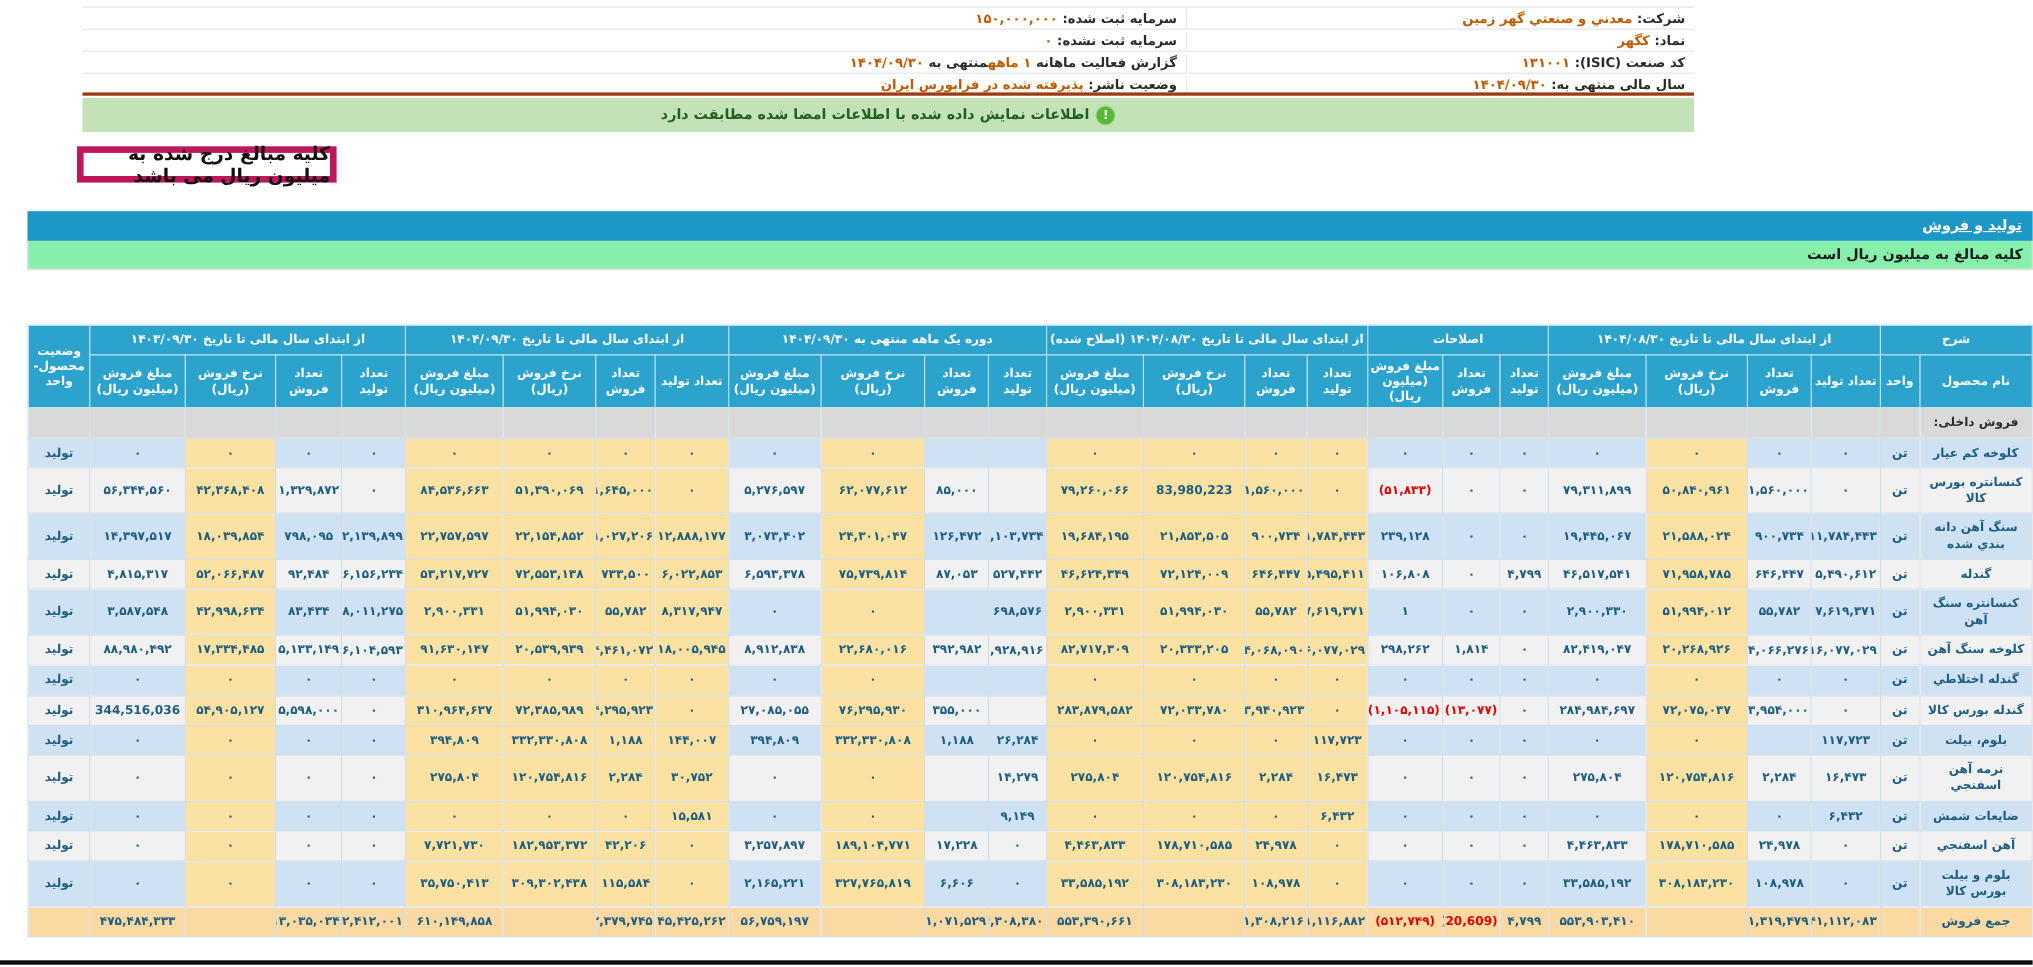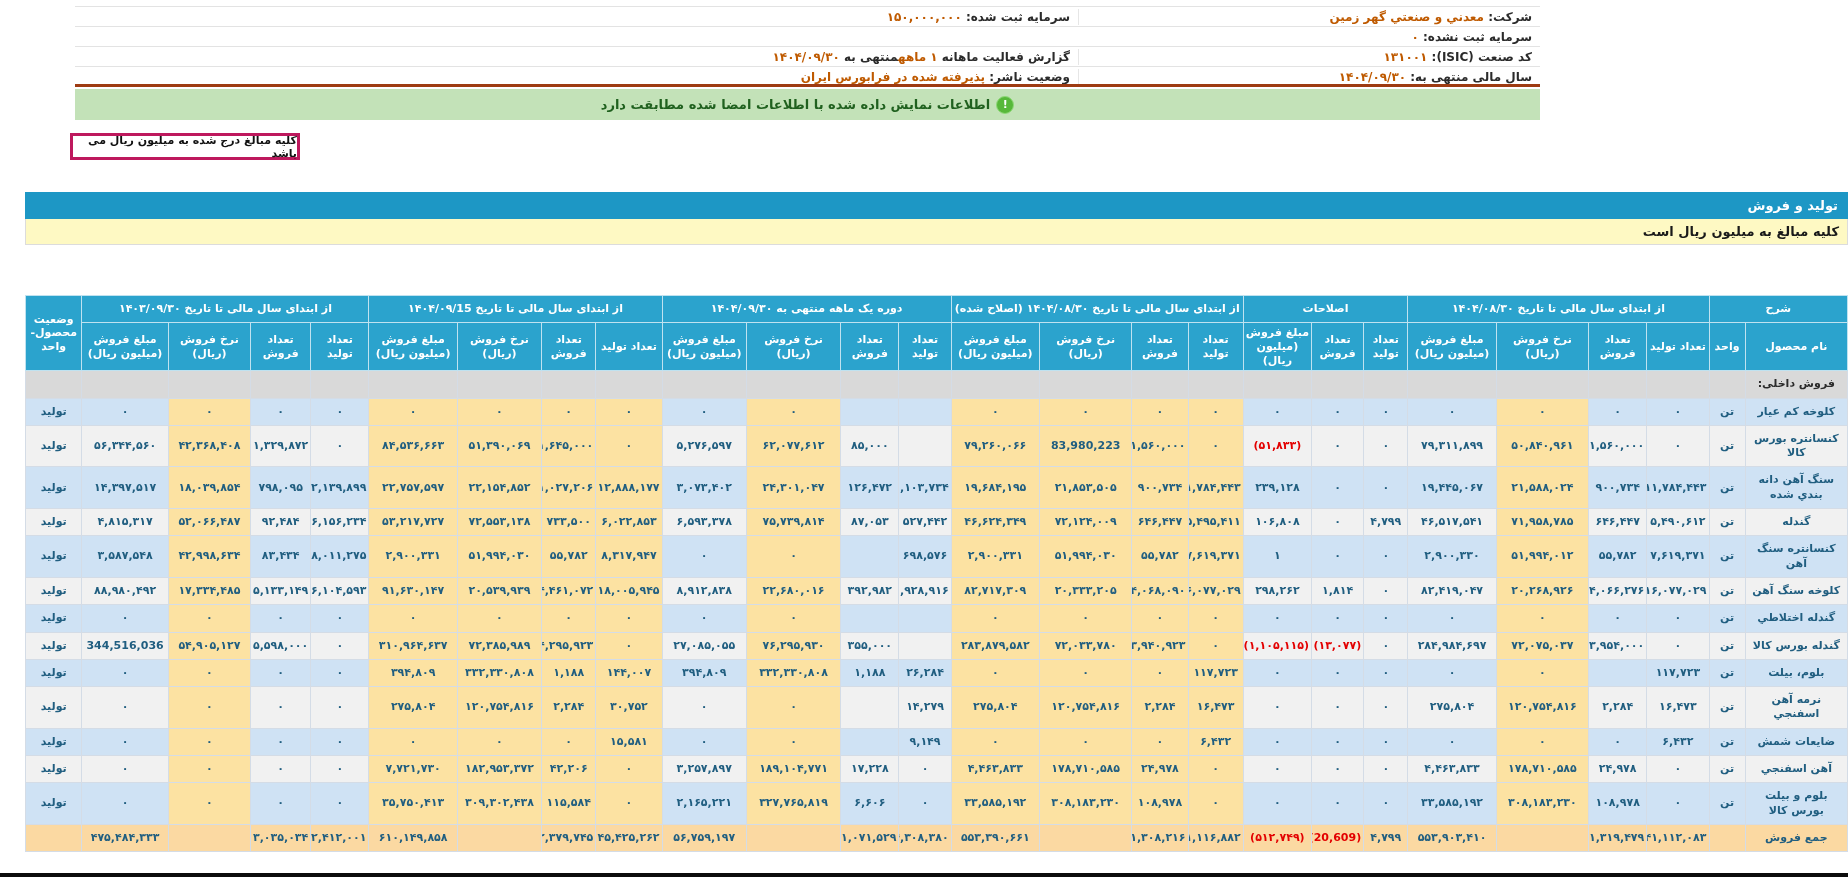--- a/index.html
+++ b/index.html
@@ -12,26 +12,26 @@
   .info-cell.right{width:445px;border-left:1px solid #e6e6e6;}
   .info-cell.left{flex:1;}
   .ival{color:#bf5a00;font-weight:bold;}
   
   .red-rule{position:absolute;top:84px;left:75px;width:1465px;height:3px;background:#9e3b12;}
   .banner{position:absolute;top:89px;left:75px;width:1465px;height:31px;background:#c3e2b8;
           display:flex;align-items:center;justify-content:center;gap:6px;}
   .banner-text{font-size:13px;font-weight:bold;color:#20611f;}
   .banner-icon{width:16px;height:16px;border-radius:50%;background:#57b83a;color:#fff;font-size:11px;font-weight:bold;
           display:flex;align-items:center;justify-content:center;border:1px solid #8ed877;}
-  .note-box{position:absolute;top:133px;left:70px;width:224px;height:21px;border:3px solid #be185d;background:#fff;
-          font-size:11px;font-weight:bold;color:#111;display:flex;align-items:center;justify-content:center;}
+  .note-box{position:absolute;top:133px;left:70px;width:224px;height:21px;border:6px solid #be185d;background:#fff;
+          font-size:17px;font-weight:bold;color:#111;display:flex;align-items:center;justify-content:center;}
   
   .section-bar{position:absolute;top:192px;left:25px;right:0;height:27px;background:#1d97c5;color:#fff;
-          font-size:13px;font-weight:bold;line-height:27px;padding-right:10px;box-sizing:border-box;}
-  .section-sub{position:absolute;top:219px;left:25px;right:0;height:26px;background:#fef9c3;border:1px solid #dcdcdc;border-top:none;
+          font-size:13px;font-weight:bold;line-height:27px;padding-right:10px;box-sizing:border-box;text-decoration:underline;}
+  .section-sub{position:absolute;top:219px;left:25px;right:0;height:26px;background:#86efac;border:1px solid #dcdcdc;border-top:none;
           font-size:13px;font-weight:bold;color:#1a1a1a;line-height:25px;padding-right:8px;box-sizing:border-box;}
   
   .tbl-wrap{position:absolute;top:295px;left:25px;right:0;}
   table.main{border-collapse:collapse;table-layout:fixed;width:100%;}
   table.main th{background:#2ba3cd;color:#fff;font-size:11px;font-weight:bold;border:1px solid #bfe2f0;
           padding:3px 2px;line-height:1.25;text-align:center;vertical-align:middle;}
   table.main thead tr.grp th{height:20px;}
   table.main td{font-size:11px;font-weight:bold;color:#205e80;text-align:center;border:1px solid #d4dce6;
           padding:6px 2px;line-height:1.3;vertical-align:middle;overflow:hidden;}
   td.c-name{text-align:right;padding-right:5px;color:#1a4a73;}
@@ -58,20 +58,21 @@
 <body>
 
 <div class="screen">
 
   <div class="info-table">
     <div class="info-row">
       <div class="info-cell right"><span>شرکت:</span> <span class="ival">معدني و صنعتي گهر زمين</span></div>
       <div class="info-cell left"><span>سرمایه ثبت شده:</span> <span class="ival">۱۵۰,۰۰۰,۰۰۰</span></div>
     </div>
     <div class="info-row">
+      <div class="info-cell right"><span>نماد:</span> <span class="ival">کگهر</span></div>
       <div class="info-cell left"><span>سرمایه ثبت نشده:</span> <span class="ival">۰</span></div>
     </div>
     <div class="info-row">
       <div class="info-cell right"><span>کد صنعت (ISIC):</span> <span class="ival">۱۳۱۰۰۱</span></div>
       <div class="info-cell left"><span>گزارش فعالیت ماهانه</span> <span class="ival">۱ ماهه</span><span>منتهی به</span> <span class="ival">۱۴۰۴/۰۹/۳۰</span></div>
     </div>
     <div class="info-row">
       <div class="info-cell right"><span>سال مالی منتهی به:</span> <span class="ival">۱۴۰۴/۰۹/۳۰</span></div>
       <div class="info-cell left"><span>وضعیت ناشر:</span> <span class="ival">پذیرفته شده در فرابورس ایران</span></div>
     </div>
@@ -119,21 +120,21 @@
           <col style="width:86px">
         <col style="width:56px">
       </colgroup>
       <thead>
         <tr class="grp">
           <th colspan="2">شرح</th>
           <th colspan="4">از ابتدای سال مالی تا تاریخ ۱۴۰۴/۰۸/۳۰</th>
           <th colspan="3">اصلاحات</th>
           <th colspan="4">از ابتدای سال مالی تا تاریخ ۱۴۰۴/۰۸/۳۰ (اصلاح شده)</th>
           <th colspan="4">دوره یک ماهه منتهی به ۱۴۰۴/۰۹/۳۰</th>
-          <th colspan="4">از ابتدای سال مالی تا تاریخ ۱۴۰۴/۰۹/15</th>
+          <th colspan="4">از ابتدای سال مالی تا تاریخ ۱۴۰۴/۰۹/۳۰</th>
           <th colspan="4">از ابتدای سال مالی تا تاریخ ۱۴۰۳/۰۹/۳۰</th>
           <th rowspan="2">وضعیت محصول- واحد</th>
         </tr>
         <tr>
           <th>نام محصول</th>
           <th>واحد</th>
           <th>تعداد تولید</th>
           <th>تعداد فروش</th>
           <th>نرخ فروش (ریال)</th>
           <th>مبلغ فروش (میلیون ریال)</th>

